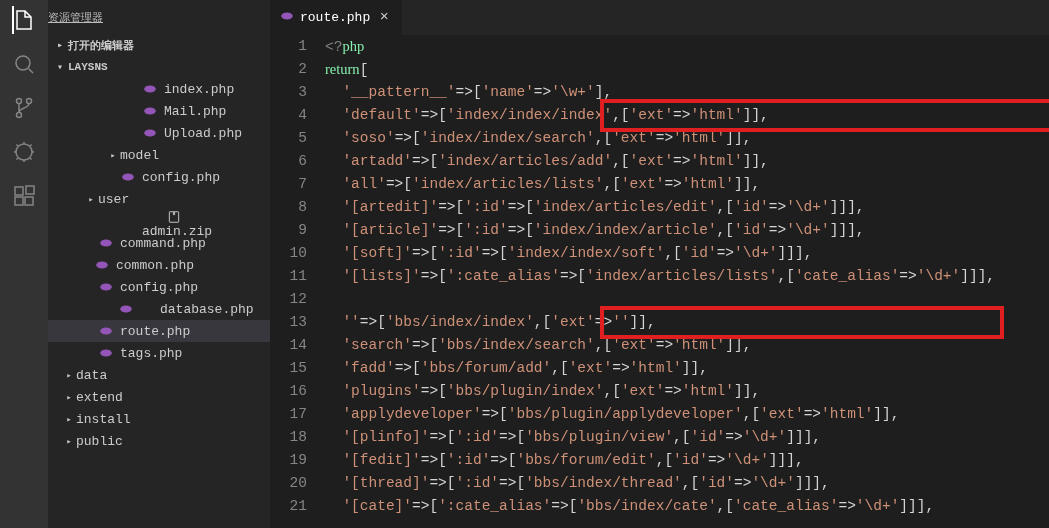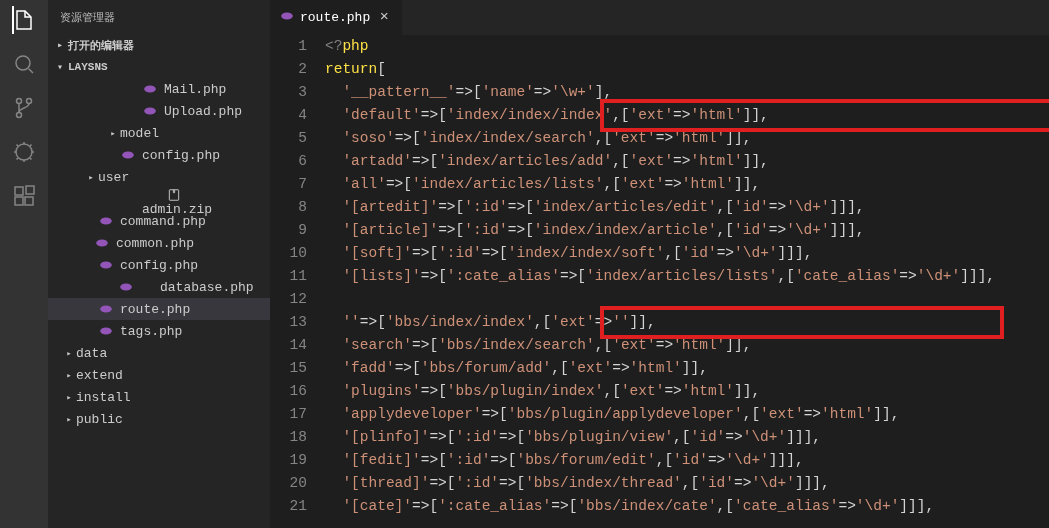--- a/index.html
+++ b/index.html
@@ -44,23 +44,23 @@
     width: 222px;
     background: #252526;
     display: flex;
     flex-direction: column;
     overflow: hidden;
   }
   .sidebar-title {
     height: 34px;
     display: flex;
     align-items: center;
-    padding-left: 12px;
     font-size: 11px;
     color: #bbbbbb;
+    text-decoration: underline;
   }
   .section-header {
     height: 22px;
     display: flex;
     align-items: center;
     padding-left: 4px;
     font-size: 11px;
     font-weight: bold;
     color: #cccccc;
     cursor: pointer;
@@ -148,21 +148,21 @@
   }
   .code {
     flex: 1;
     color: #d4d4d4;
     white-space: pre;
     position: relative;
     min-width: 0;
   }
   .line { height: 23px; position: relative; }
   .tag { color: #808080; }
-  .kw { color: #fde047; }
+  .kw { color: #86efac; font-family: Liberation Serif, serif; }
   .str { color: #ce9178; }
   .pun { color: #d4d4d4; }
 
   .hilite-box {
     position: absolute;
     border: 4px solid #e02020;
     pointer-events: none;
     z-index: 5;
   }
   .box1 { left: 330px; top: 99px;  width: 490px; height: 33px; }
@@ -212,20 +212,29 @@
   <div class="sidebar-title">资源管理器</div>
   <div class="section-header">
     <span class="chevron">▸</span>
     <span>打开的编辑器</span>
   </div>
   <div class="section-header">
     <span class="chevron">▾</span>
     <span>LAYSNS</span>
   </div>
   <div class="tree" id="tree">
+      <div class="tree-item" style="padding-left: 80px;">
+        <span class="chev"></span>
+        <span class="item-icon php-icon">
+          <svg width="14" height="14" viewBox="0 0 24 24" fill="#9355b7">
+            <ellipse cx="12" cy="12" rx="10" ry="6"></ellipse>
+          </svg>
+        </span>
+        <span>index.php</span>
+      </div>
       <div class="tree-item" style="padding-left: 80px;">
         <span class="chev"></span>
         <span class="item-icon php-icon">
           <svg width="14" height="14" viewBox="0 0 24 24" fill="#9355b7">
             <ellipse cx="12" cy="12" rx="10" ry="6"></ellipse>
           </svg>
         </span>
         <span>Mail.php</span>
       </div>
       <div class="tree-item" style="padding-left: 80px;">

